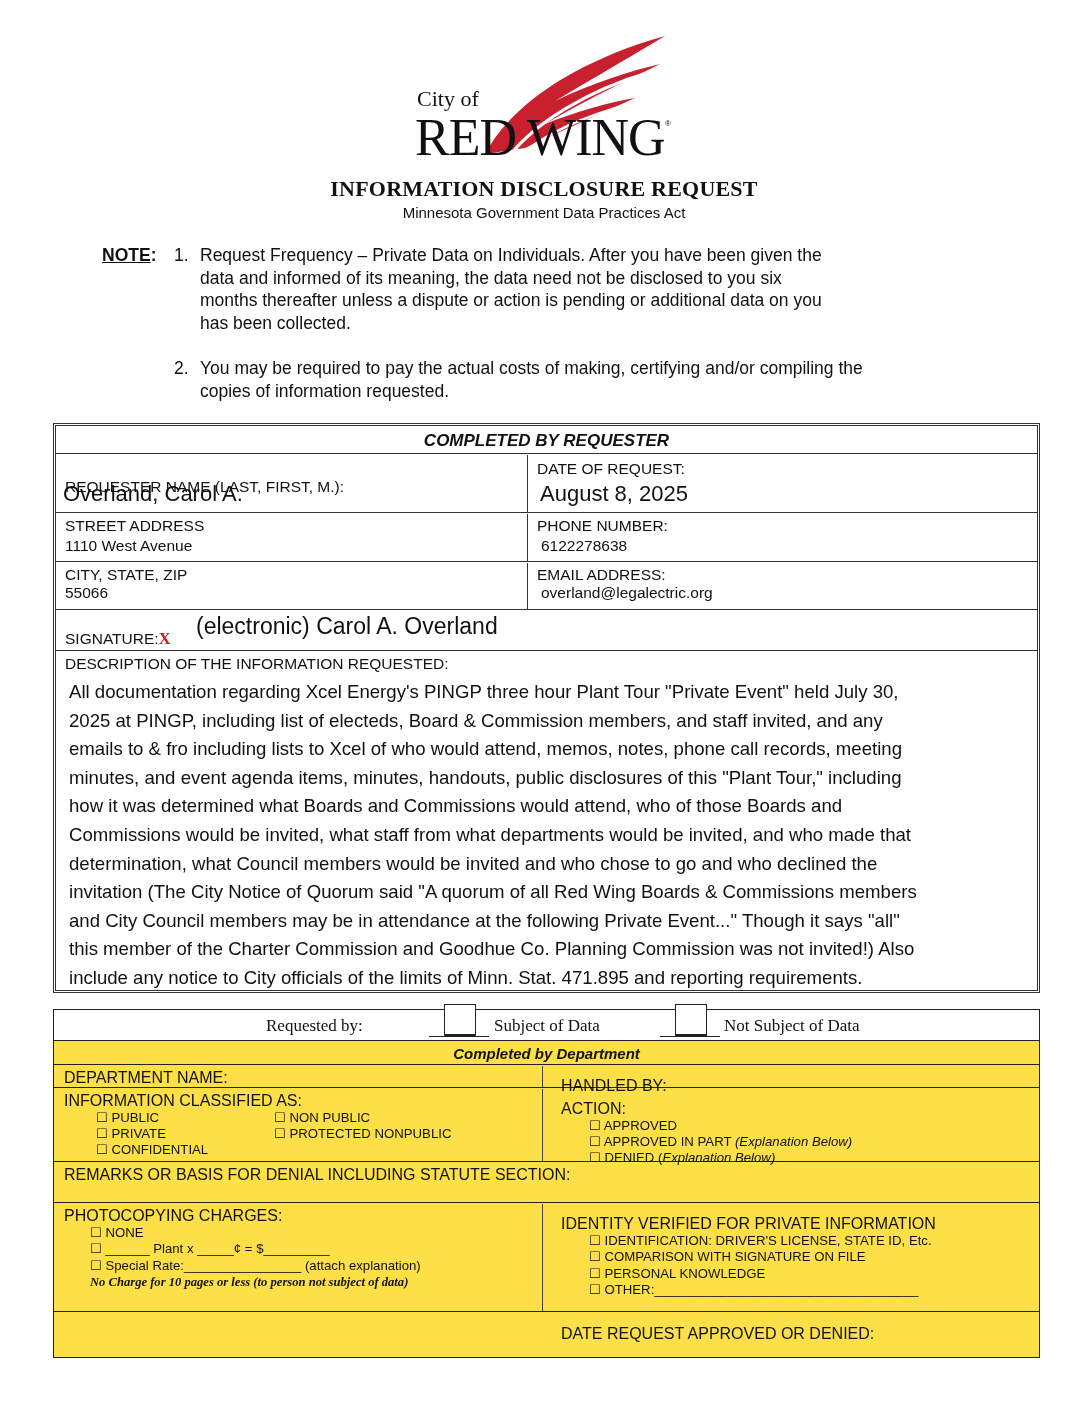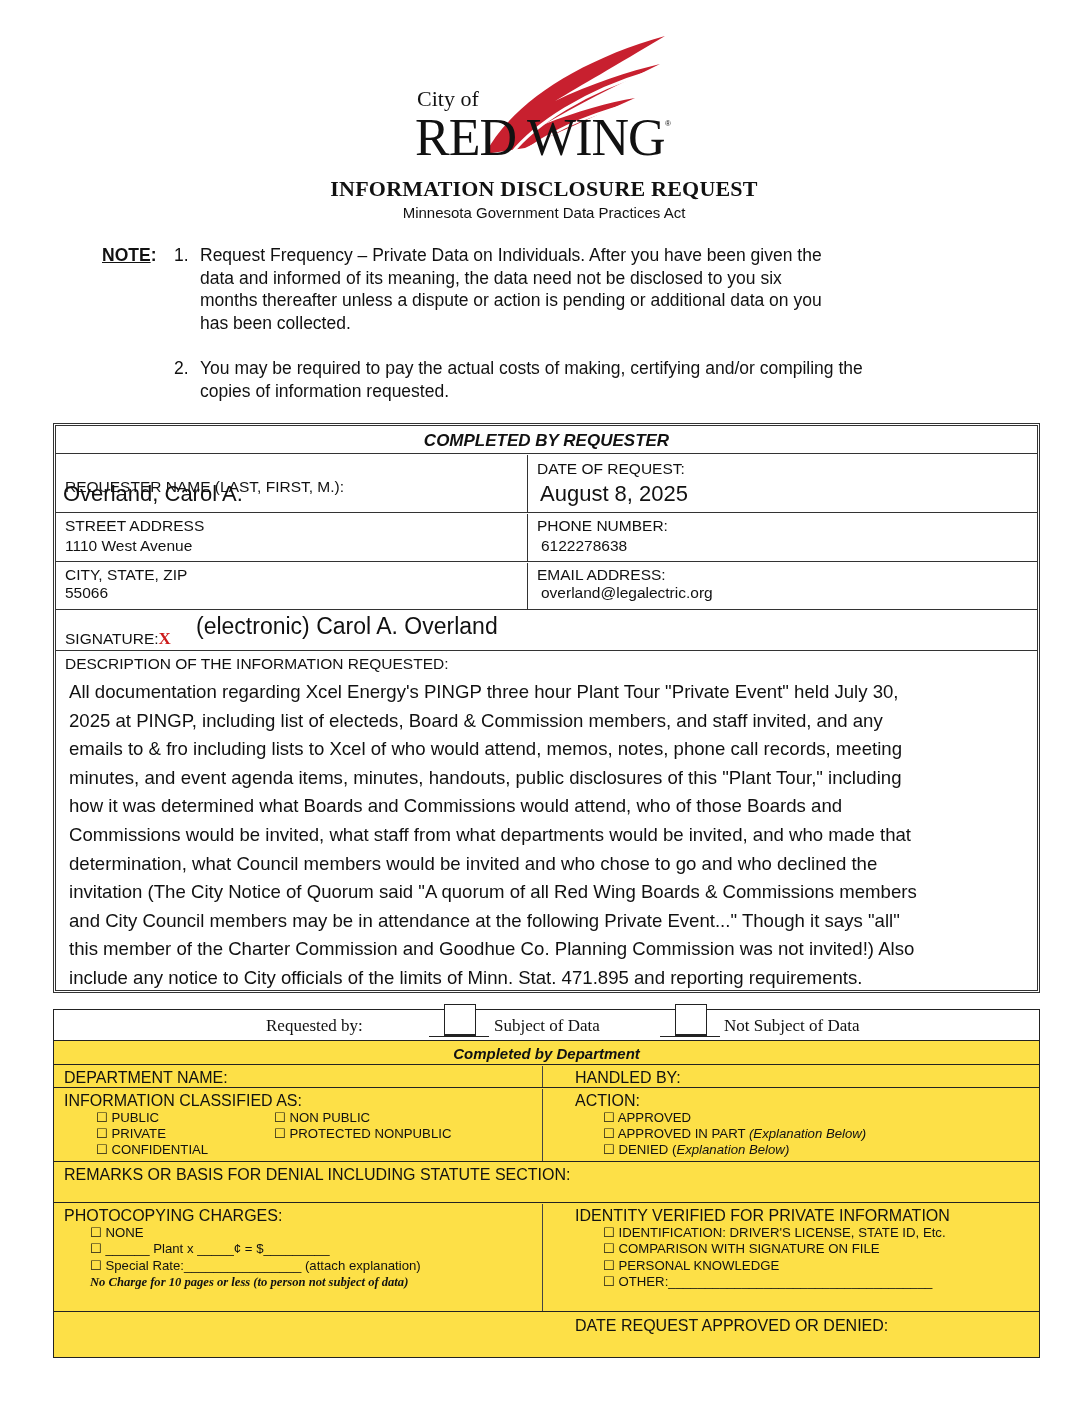--- a/index.html
+++ b/index.html
@@ -45,21 +45,21 @@
   .dept .requested { top: 0; height: 31px; background: #fff; font-family: "Liberation Serif", serif; font-size: 17px; }
   .rb-label { position: absolute; top: 6px; }
   .chkbox { position: absolute; top: -6px; width: 32px; height: 32px; border: 1.5px solid #222; border-bottom-width: 2.5px; background: #fff; }
   .uline { position: absolute; top: 26px; height: 1px; background: #222; }
   .dept .sub { top: 31px; height: 24px; text-align: center; font-weight: bold; font-style: italic; font-size: 15px; line-height: 26px; }
   .dlab { position: absolute; left: 10px; font-size: 16px; }
   .opt { position: absolute; font-size: 13.2px; line-height: 16.5px; }
   .opt em { font-style: italic; }
   .dcell { position: absolute; top: 0; bottom: 0; }
   .dcell.l { left: 0; width: 489px; border-right: 1px solid #444; }
-  .dcell.r { left: 511px; right: 0; }
+  .dcell.r { left: 497px; right: 0; margin-top: 8px; }
   .nocharge { position: absolute; left: 36px; top: 71px; font-family: "Liberation Serif", serif; font-weight: bold; font-style: italic; font-size: 12.6px; }
   .auth-x { position: absolute; left: 10px; top: 24px; color: #cc1a1a; font-family: "Liberation Serif", serif; font-weight: bold; font-size: 17px; }
 </style>
 </head>
 <body>
 
 <div class="logo">
   <svg viewBox="0 0 260 124">
     <path d="M70 118 C 95 70, 160 25, 250 0 C 200 30, 165 50, 140 65 C 175 48, 215 35, 245 28 C 200 50, 160 70, 130 88 C 160 76, 195 66, 220 62 C 180 80, 140 98, 110 112 Z" fill="#c8202f"></path>
     <path d="M96 118 C 120 88, 170 55, 235 36" stroke="#fff" stroke-width="3" fill="none"></path>

